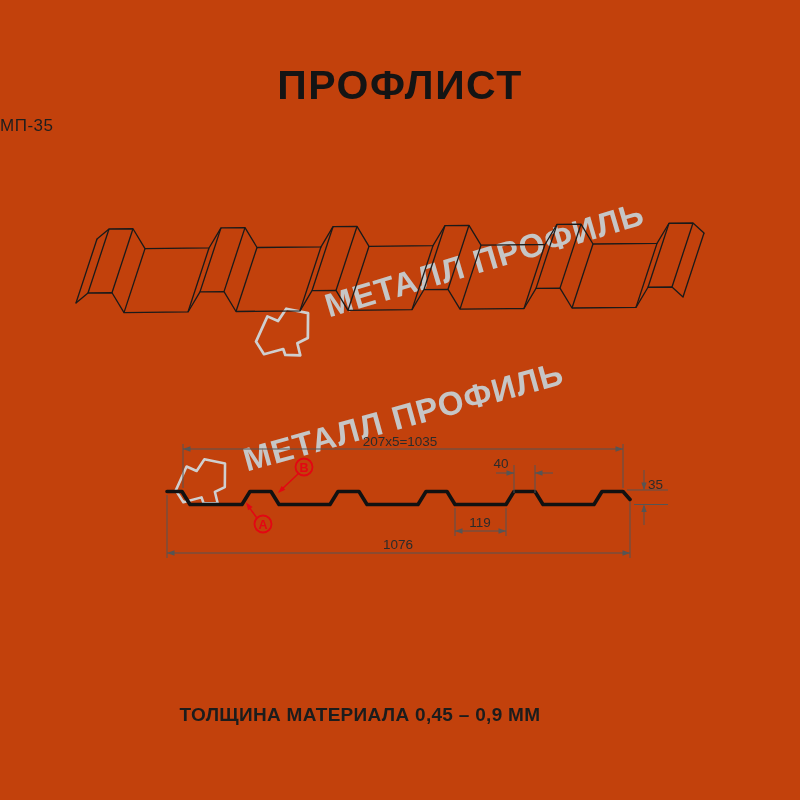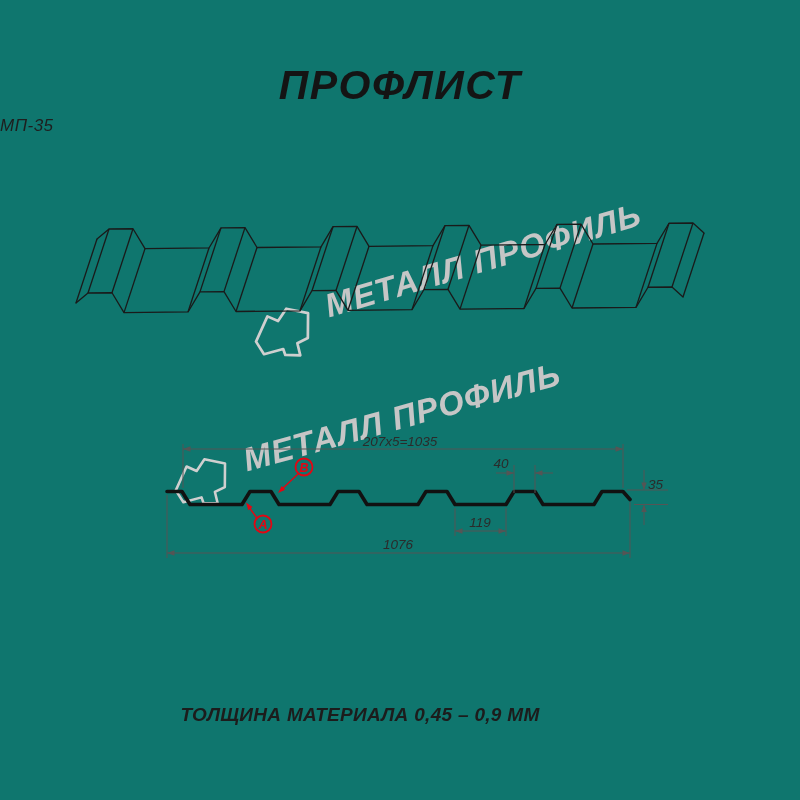--- a/index.html
+++ b/index.html
@@ -1,17 +1,17 @@
 <!DOCTYPE html>
 <html><head>
 <meta charset="utf-8">
 <style>
   html,body{margin:0;padding:0;background:#fff;}
-  .page{position:relative;width:800px;height:800px;background:#0f766e;overflow:hidden;
-        font-family:"Liberation Sans",sans-serif;font-style:italic;}
+  .page{position:relative;width:800px;height:800px;background:#c2410c;overflow:hidden;
+        font-family:"Liberation Sans",sans-serif;}
   .title{position:absolute;top:62px;left:0;width:800px;text-align:center;
          font-size:41px;font-weight:bold;letter-spacing:1.5px;color:#141414;}
   .subtitle{position:absolute;top:116px;left:0;width:800px;
             font-size:17px;font-weight:normal;letter-spacing:0.5px;color:#1e1e1e;}
   .footer-note{position:absolute;top:704px;left:0;width:720px;text-align:center;
                font-size:19px;font-weight:bold;letter-spacing:0.3px;color:#1c1c1c;}
   .watermark{position:absolute;z-index:1;pointer-events:none;}
   .wm-text{position:absolute;white-space:nowrap;font-weight:bold;color:#c6c6c6;
            letter-spacing:1px;transform-origin:0 50%;}
   .wm-text-1{left:326px;top:288px;font-size:33px;transform:rotate(-16.5deg);}

